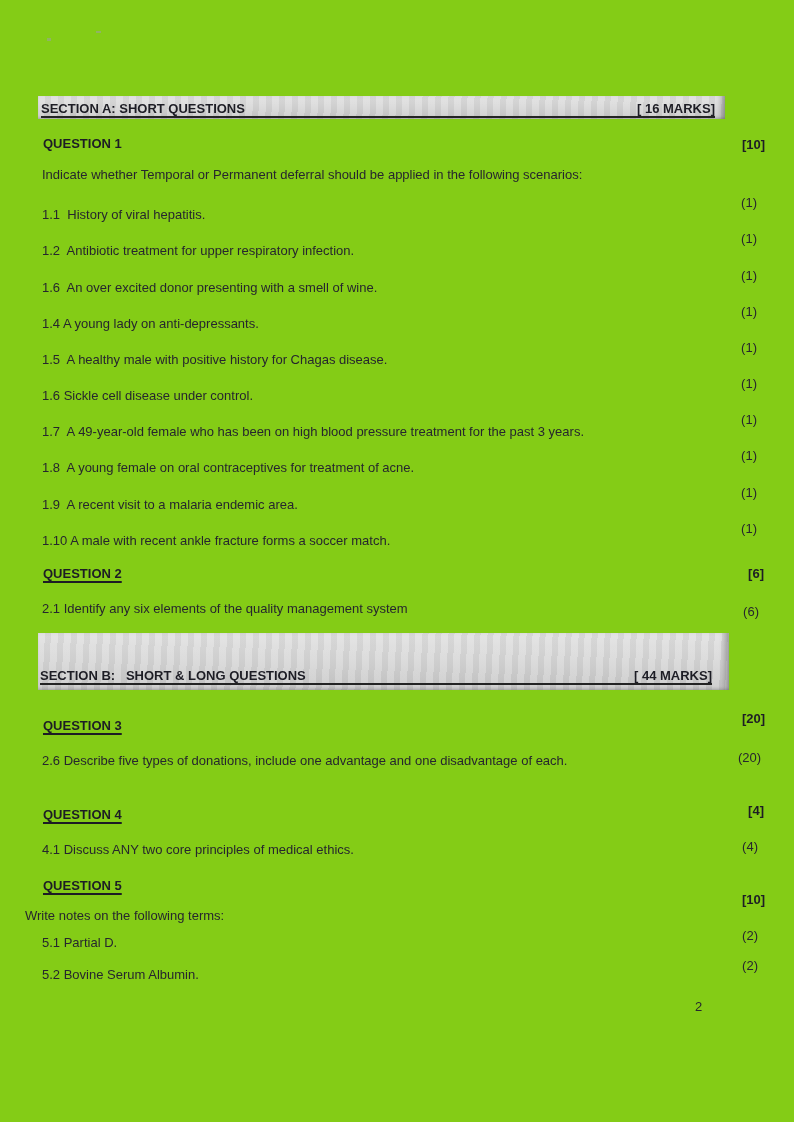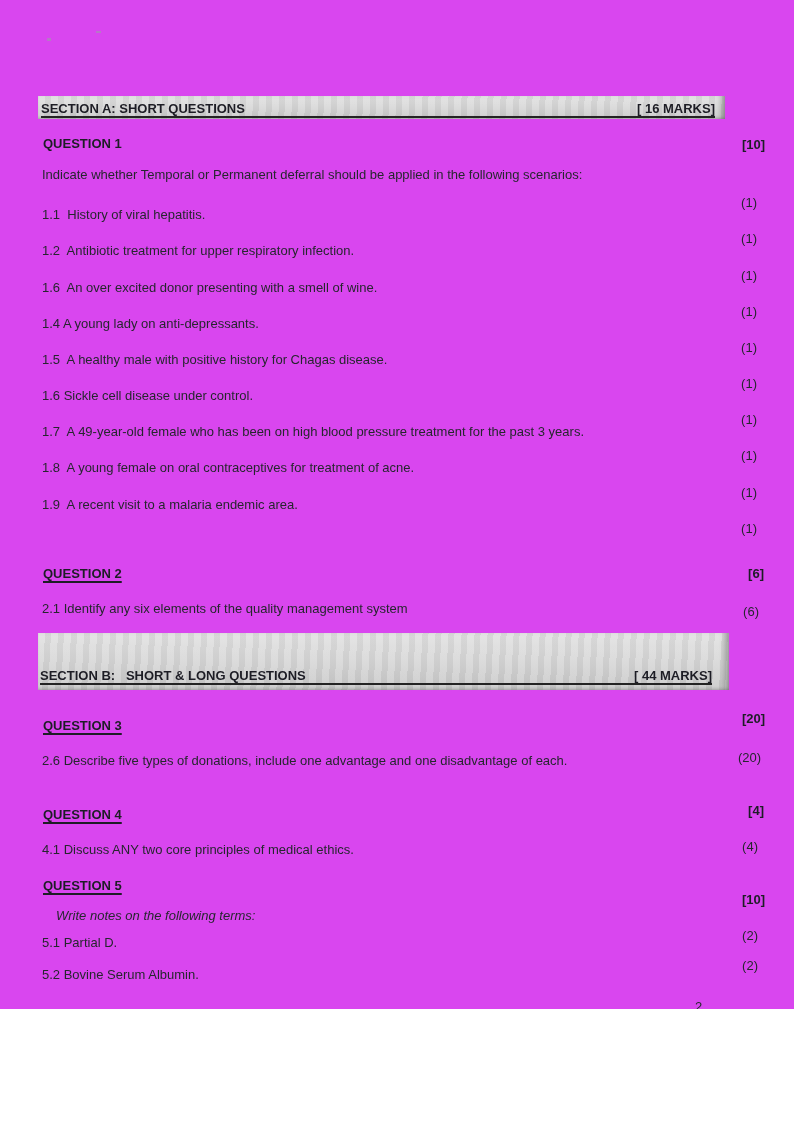--- a/index.html
+++ b/index.html
@@ -1,19 +1,19 @@
 <!DOCTYPE html>
 <html><head>
 <meta charset="utf-8">
 <style>
   html,body{margin:0;padding:0;background:#ffffff;}
   .page{
     position:relative;
-    width:794px;height:1009px;
-    background:#d946ef;
+    width:794px;height:1122px;
+    background:#84cc16;
     font-family:"Liberation Sans","DejaVu Sans",sans-serif;
     color:#26262e;
     font-size:13px;
     overflow:hidden;
   }
   .abs{position:absolute;white-space:pre-wrap;line-height:15px;}
   .b{font-weight:bold;color:#1d1d25;}
   .u{text-decoration:underline;text-underline-offset:3px;text-decoration-thickness:1.5px;}
   .mk{text-align:right;}
   .section-bar{
@@ -72,20 +72,21 @@
 
   <div class="abs" style="left:42px;top:424px;">1.7  A 49-year-old female who has been on high blood pressure treatment for the past 3 years.</div>
   <div class="abs mk" style="right:37px;top:412px;">(1)</div>
 
   <div class="abs" style="left:42px;top:460px;">1.8  A young female on oral contraceptives for treatment of acne.</div>
   <div class="abs mk" style="right:37px;top:448px;">(1)</div>
 
   <div class="abs" style="left:42px;top:497px;">1.9  A recent visit to a malaria endemic area.</div>
   <div class="abs mk" style="right:37px;top:485px;">(1)</div>
 
+  <div class="abs" style="left:42px;top:533px;">1.10 A male with recent ankle fracture forms a soccer match.</div>
   <div class="abs mk" style="right:37px;top:521px;">(1)</div>
 
   <div class="abs b u" style="left:43px;top:566px;">QUESTION 2</div>
   <div class="abs b mk" style="right:30px;top:566px;">[6]</div>
   <div class="abs" style="left:42px;top:601px;">2.1 Identify any six elements of the quality management system</div>
   <div class="abs mk" style="right:35px;top:604px;">(6)</div>
 
   <div class="section-bar" style="left:38px;top:633px;width:672px;height:52px;padding:0 17px 5px 2px;align-items:flex-end;">
     <div class="section-row">
       <span>SECTION B:   SHORT &amp; LONG QUESTIONS</span>
@@ -98,21 +99,21 @@
   <div class="abs" style="left:42px;top:753px;">2.6 Describe five types of donations, include one advantage and one disadvantage of each.</div>
   <div class="abs mk" style="right:33px;top:750px;">(20)</div>
 
   <div class="abs b u" style="left:43px;top:807px;">QUESTION 4</div>
   <div class="abs b mk" style="right:30px;top:803px;">[4]</div>
   <div class="abs" style="left:42px;top:842px;">4.1 Discuss ANY two core principles of medical ethics.</div>
   <div class="abs mk" style="right:36px;top:839px;">(4)</div>
 
   <div class="abs b u" style="left:43px;top:878px;">QUESTION 5</div>
   <div class="abs b mk" style="right:29px;top:892px;">[10]</div>
-  <div class="abs" style="left:56px;top:908px;font-style:italic;">Write notes on the following terms:</div>
+  <div class="abs" style="left:25px;top:908px;">Write notes on the following terms:</div>
 
   <div class="abs" style="left:42px;top:935px;">5.1 Partial D.</div>
   <div class="abs mk" style="right:36px;top:928px;">(2)</div>
 
   <div class="abs" style="left:42px;top:967px;">5.2 Bovine Serum Albumin.</div>
   <div class="abs mk" style="right:36px;top:958px;">(2)</div>
 
   <div class="abs" style="left:695px;top:999px;">2</div>
 
 </div>

